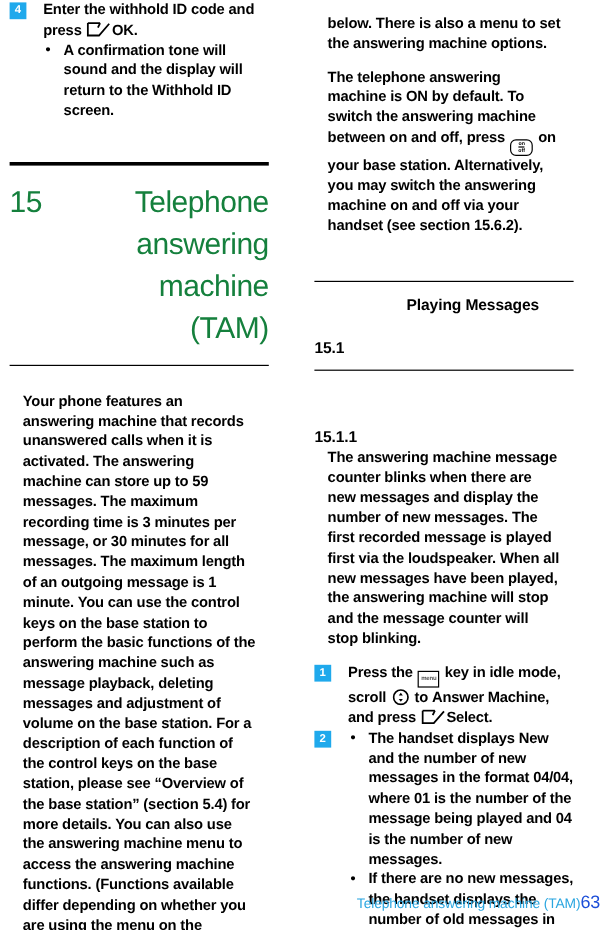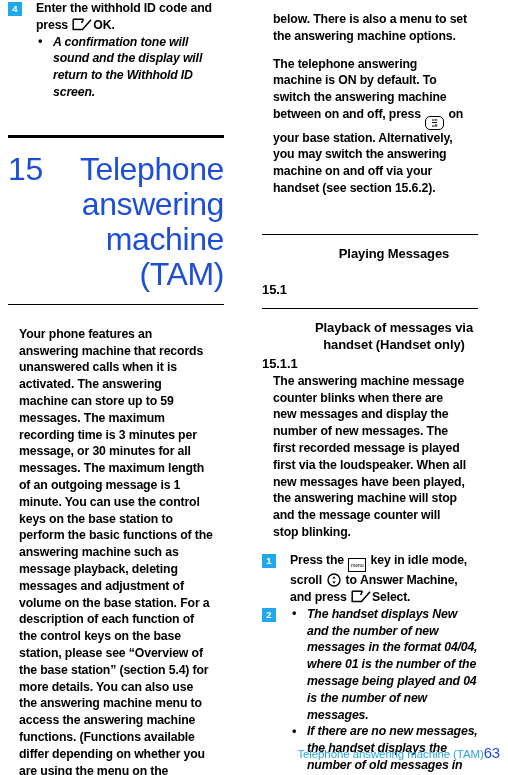--- a/index.html
+++ b/index.html
@@ -59,44 +59,43 @@
 
   
   .bullet {
     position: relative;
     padding-left: 17px;
     margin: 0;
     font-size: 12.3px;
     line-height: 16.8px;
     font-weight: 600;
     letter-spacing: -0.15px;
-    font-style: italic;
   }
   .bullet::before {
     content: "\2022";
     position: absolute;
     left: 2px;
     top: -0.5px;
     font-size: 12px;
     font-weight: 900;
   }
   .bullet-indent { margin-left: 28px; }
 
   
   .rule-thick { border-top: 3px solid #000; width: 216px; }
   .rule-thin  { border-top: 1.4px solid #000; width: 216px; }
 
   
   .chapter {
     display: flex;
     font-weight: 300;
-    font-size: 32px;
+    font-size: 25px;
     line-height: 35px;
     letter-spacing: -0.4px;
-    color: #1d4ed8;
+    color: #15803d;
     gap: 13px;
   }
   .chapter-num { width: 38px; flex: 0 0 38px; }
   .chapter-title { flex: 1 1 auto; text-align: right; }
 
   
   .sub-head {
     display: flex;
     font-size: 13px;
     font-weight: 900;
@@ -251,24 +250,20 @@
       <div class="n">15.1</div>
       <div class="t">Playing Messages</div>
     </div>
 
     <div class="sp-10"></div>
     <div class="rule-thin"></div>
     <div class="sp-10"></div>
 
     <div class="sub-head sub-head3">
       <div class="n">15.1.1</div>
-      <div class="t">
-        <span>Playback of messages via</span>
-        <span>handset (Handset only)</span>
-      </div>
     </div>
 
     <p class="body-text" style="margin-top:1px;">The answering machine message counter blinks when there are new messages and display the number of new messages. The first recorded message is played first via the loudspeaker. When all new messages have been played, the answering machine will stop and the message counter will stop blinking.</p>
 
     <div class="step">
       <div class="badge">1</div>
       <div class="step-body">
         <span>Press the</span>
         <span class="ico ico-menu">
           <span class="box">

